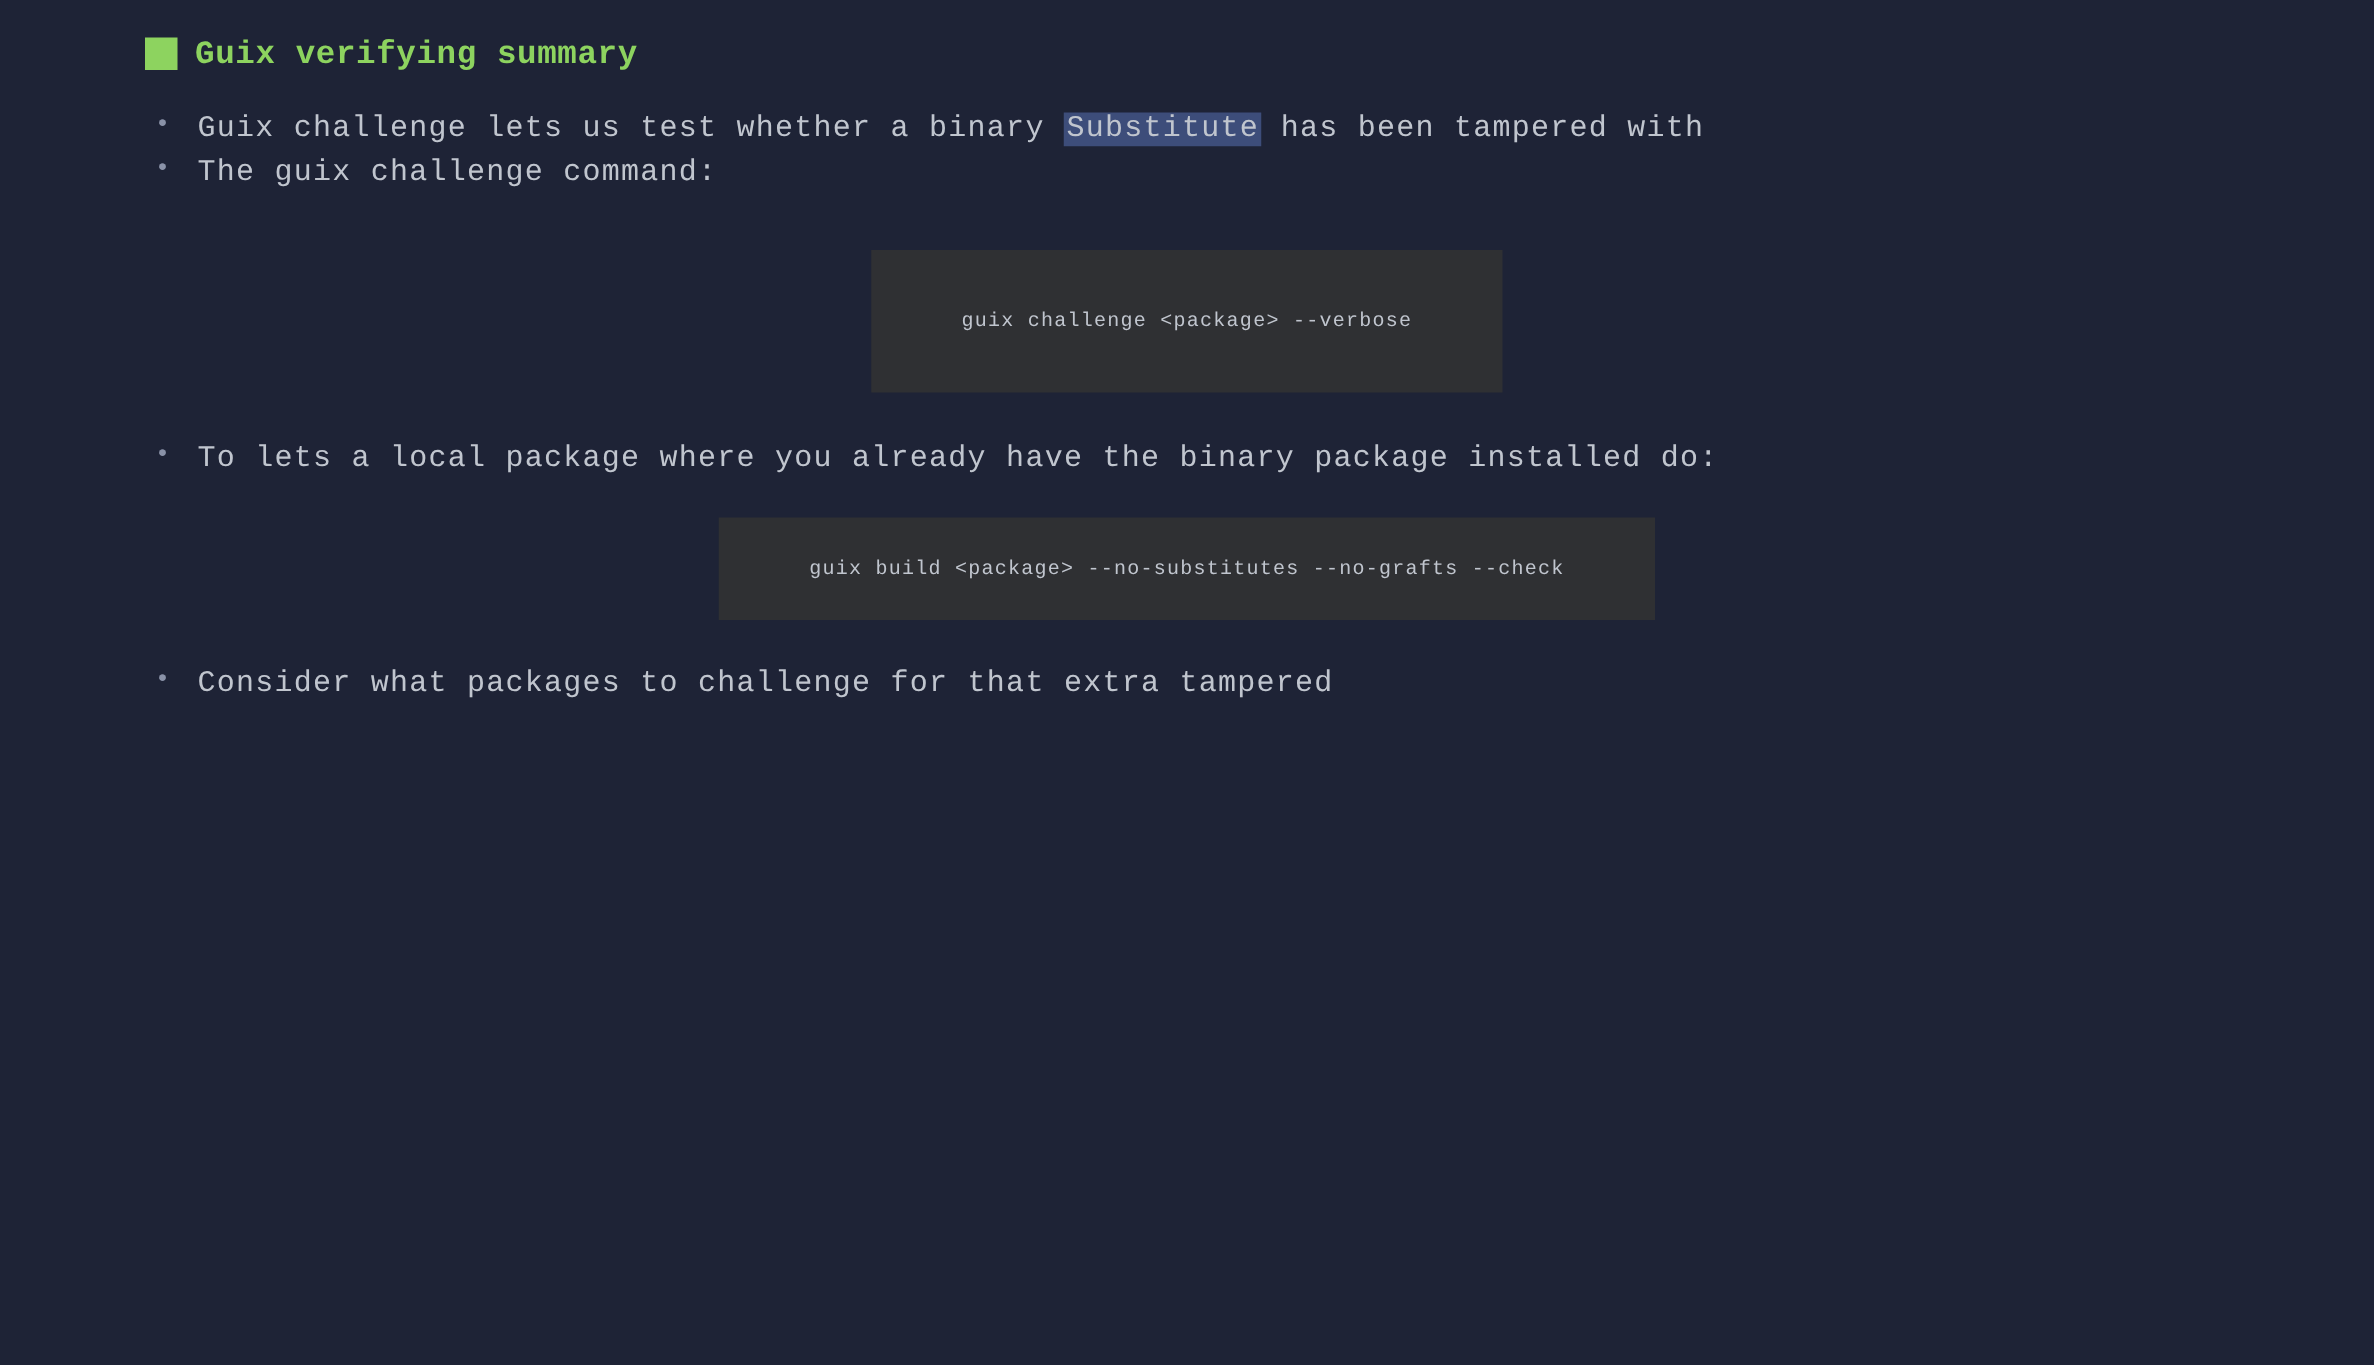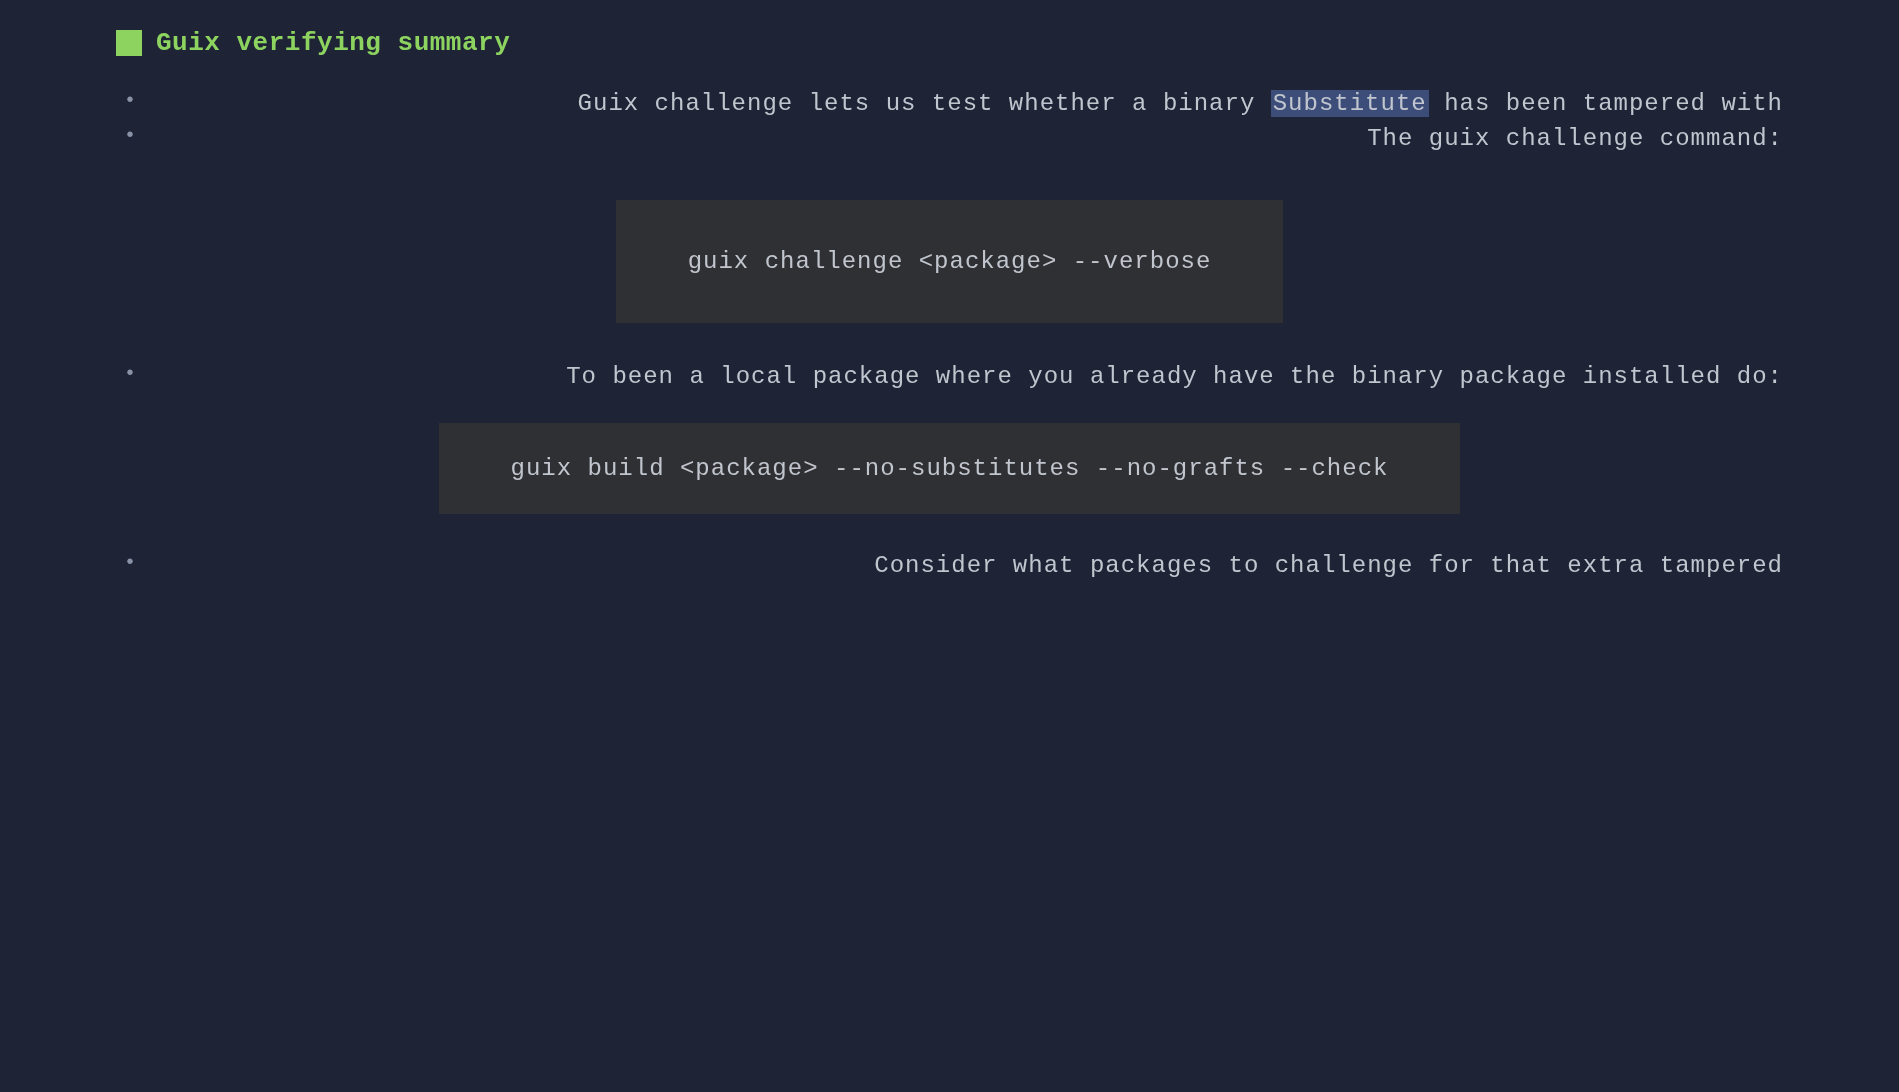--- a/index.html
+++ b/index.html
@@ -48,41 +48,40 @@
       padding-left: 42px;
     }
     
     .bullet-item {
       position: relative;
       font-size: 24px;
       line-height: 1.3;
       margin-bottom: 4px;
       color: #c0c5ce;
       letter-spacing: 1px;
-      text-align: right;
     }
     
     .bullet-item::before {
       content: "•";
       position: absolute;
       left: -34px;
       color: #8a92a8;
       font-size: 20px;
     }
     
     .highlight {
       background-color: #3d4d7a;
       color: #c0c5ce;
       padding: 0 2px;
     }
     
     .code-block {
       background-color: #2f3033;
       color: #c0c5ce;
-      font-size: 24px;
+      font-size: 16px;
       letter-spacing: 1px;
       padding: 48px 72px;
       margin: 30px auto 38px auto;
       display: block;
       width: fit-content;
       text-align: center;
       white-space: nowrap;
     }
     
     .code-block-2 {
@@ -110,21 +109,21 @@
       <span>Guix challenge lets us test whether a binary </span><span class="highlight">Substitute</span><span> has been tampered with</span>
     </li>
     <li class="bullet-item">The guix challenge command:</li>
   </ul>
 
   <div class="spacer-after-list-3"></div>
 
   <div class="code-block">guix challenge &lt;package&gt; --verbose</div>
 
   <ul class="bullet-list">
-    <li class="bullet-item">To been a local package where you already have the binary package installed do:</li>
+    <li class="bullet-item">To lets a local package where you already have the binary package installed do:</li>
   </ul>
 
   <div class="code-block code-block-2">guix build &lt;package&gt; --no-substitutes --no-grafts --check</div>
 
   <ul class="bullet-list">
     <li class="bullet-item">Consider what packages to challenge for that extra tampered</li>
   </ul>
 
 </div>
 

